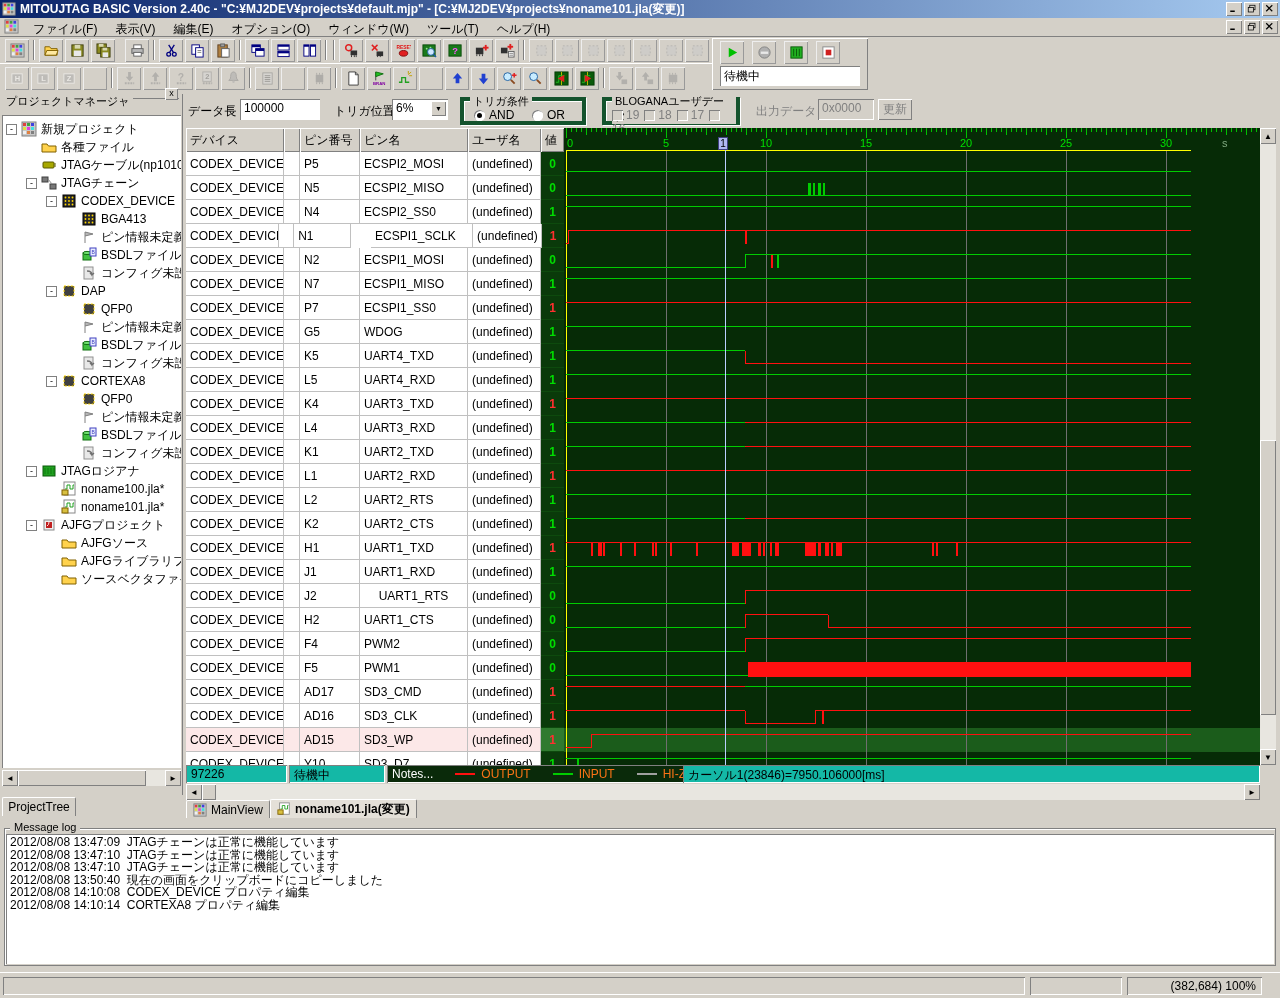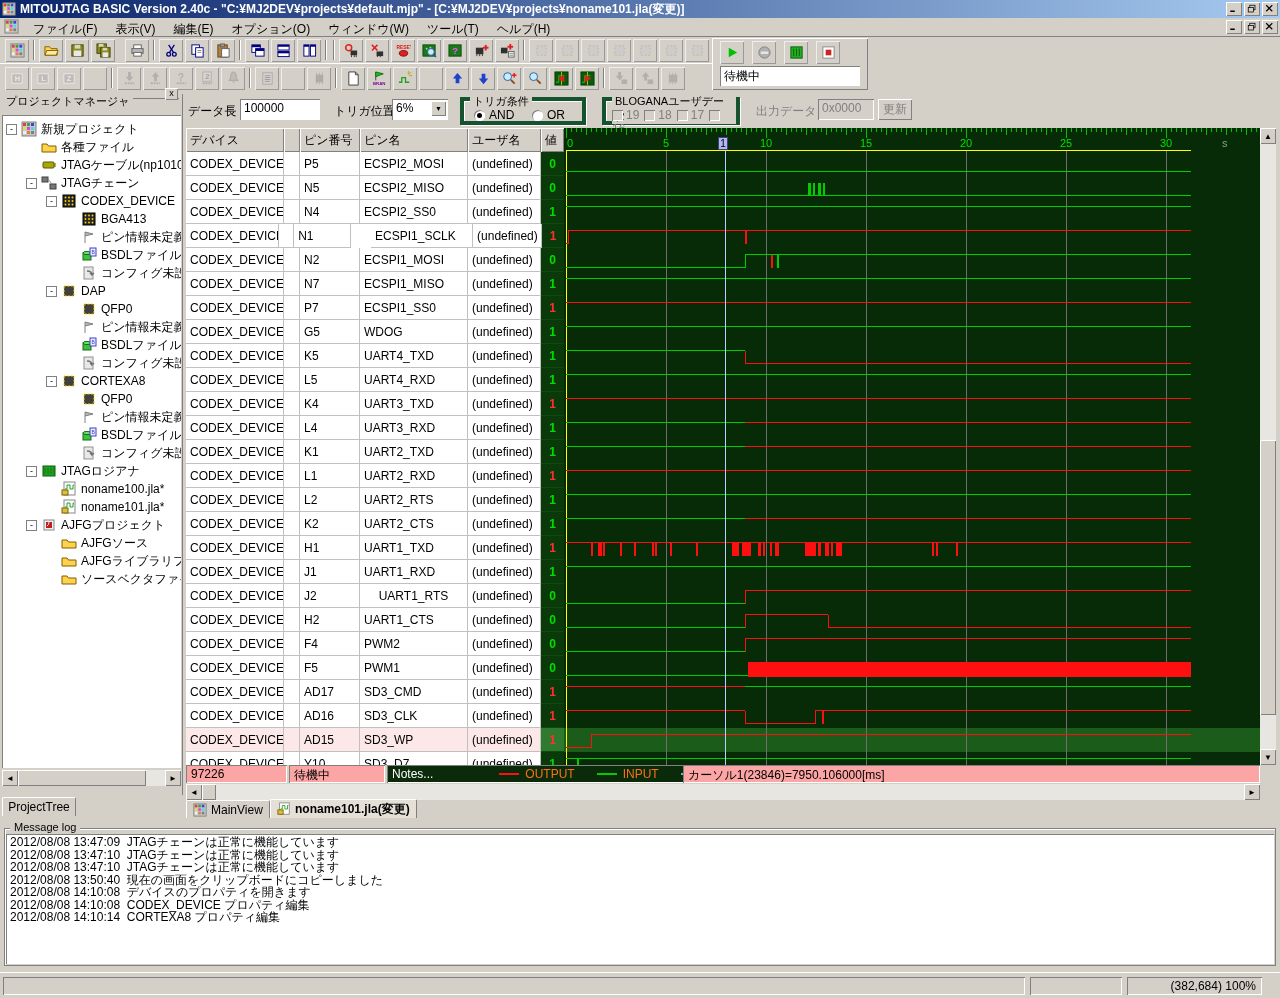--- a/index.html
+++ b/index.html
@@ -54,21 +54,21 @@
 
 #tblheader{left:186px;top:128px;height:24px;display:flex;}
 .hcell{height:24px;background:#d4d0c8;padding:4px 4px;font-size:12px;}
 #tblrows{left:186px;top:152px;width:378px;height:613px;overflow:hidden;background:#fff;}
 .trow{height:24px;display:flex;}
 .tcell{height:24px;border-right:1px solid #c0c0c0;border-bottom:1px solid #c0c0c0;padding:5px 4px;font-size:12px;background:#fff;overflow:hidden;white-space:nowrap;}
 .vcell{background:#0a3a0a;border-right:none;border-bottom:1px solid #0d4a0d;text-align:center;padding:5px 2px;font-weight:bold;}
 
 #wavewrap{left:564px;top:128px;width:696px;height:637px;background:#062b06;}
 
-.statuspanel{position:absolute;top:765px;height:18px;background:#fca5a5;padding:2px 5px;font-size:12px;white-space:nowrap;overflow:hidden;}
+.statuspanel{position:absolute;top:765px;height:18px;background:#14b8a6;padding:2px 5px;font-size:12px;white-space:nowrap;overflow:hidden;}
 #legendpanel{display:flex;align-items:center;background:#0a2a0a;color:#fff;}
 .legenditem{display:flex;align-items:center;margin-left:22px;color:#f97316;}
 .legendline{width:20px;height:2px;margin-right:6px;}
 #wavehscroll{position:absolute;left:186px;top:784px;width:1074px;height:16px;}
 #vscroll{position:absolute;left:1260px;top:128px;width:16px;height:637px;background:#e8e6e0;}
 #vscroll .sbtn{position:absolute;left:0;}
 #vthumb{position:absolute;left:0;top:312px;width:16px;height:275px;background:#d4d0c8;}
 
 .viewtab{position:absolute;top:800px;height:18px;background:#d4d0c8;display:flex;align-items:center;padding:0 6px;border:1px solid #808080;border-top-color:#fff;border-left-color:#fff;border-bottom:none;border-radius:2px 2px 0 0;font-size:12px;white-space:nowrap;}
 .viewtab svg{margin-right:4px;}
@@ -1351,21 +1351,21 @@
         <text x="502" y="19" font-size="11" fill="#00e000" text-anchor="middle">25</text>
         <text x="602" y="19" font-size="11" fill="#00e000" text-anchor="middle">30</text>
         <text x="658" y="19" font-size="11" fill="#7fa87f">s</text>
         <rect x="154.5" y="9" width="9" height="12" fill="#b0b8f0" stroke="#404080"></rect>
         <text x="159" y="19" font-size="10" fill="#000" text-anchor="middle">1</text>
       </svg>
     </div>
 
   <div class="statuspanel sunken2" style="left:186px;width:101px;">97226</div>
   <div class="statuspanel sunken2" style="left:289px;width:96px;">待機中</div>
-  <div id="legendpanel" class="statuspanel sunken2" style="left:387px;width:326px;gap:44px;">
+  <div id="legendpanel" class="statuspanel sunken2" style="left:387px;width:326px;">
     <span>Notes...</span>
     <span id="legenditems" style="display:flex;">
         <span class="legenditem">
           <span class="legendline" style="background:#ff1010"></span>
           <span>OUTPUT</span>
         </span>
         <span class="legenditem">
           <span class="legendline" style="background:#00cc00"></span>
           <span>INPUT</span>
         </span>
@@ -1416,21 +1416,20 @@
     </div>
 
   <div id="loggroup" class="abs">
     <div id="logframe"></div>
     <span id="loglabel">Message log</span>
     <div id="logarea" class="sunken2">
         <div class="logline">2012/08/08 13:47:09  JTAGチェーンは正常に機能しています</div>
         <div class="logline">2012/08/08 13:47:10  JTAGチェーンは正常に機能しています</div>
         <div class="logline">2012/08/08 13:47:10  JTAGチェーンは正常に機能しています</div>
         <div class="logline">2012/08/08 13:50:40  現在の画面をクリップボードにコピーしました</div>
-        <div class="logline">2012/08/08 14:10:08  デバイスのプロパティを開きます</div>
         <div class="logline">2012/08/08 14:10:08  CODEX_DEVICE プロパティ編集</div>
         <div class="logline">2012/08/08 14:10:14  CORTEXA8 プロパティ編集</div>
       </div>
   </div>
 
   <div id="statusbar" class="abs">
     <div class="sbpanel sunken2" style="left:3px;width:1022px;"></div>
     <div class="sbpanel sunken2" style="left:1030px;width:92px;"></div>
     <div class="sbpanel sunken2" style="left:1127px;width:135px;text-align:right;">(382,684) 100%</div>
   </div>

